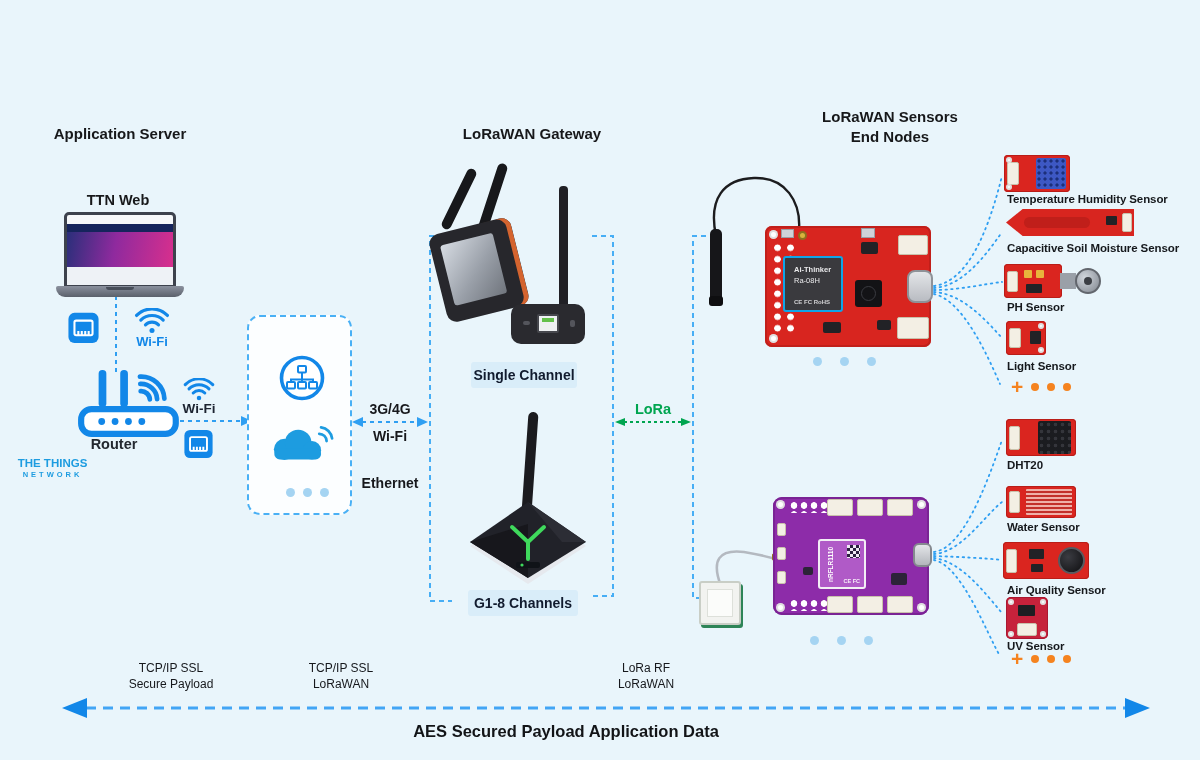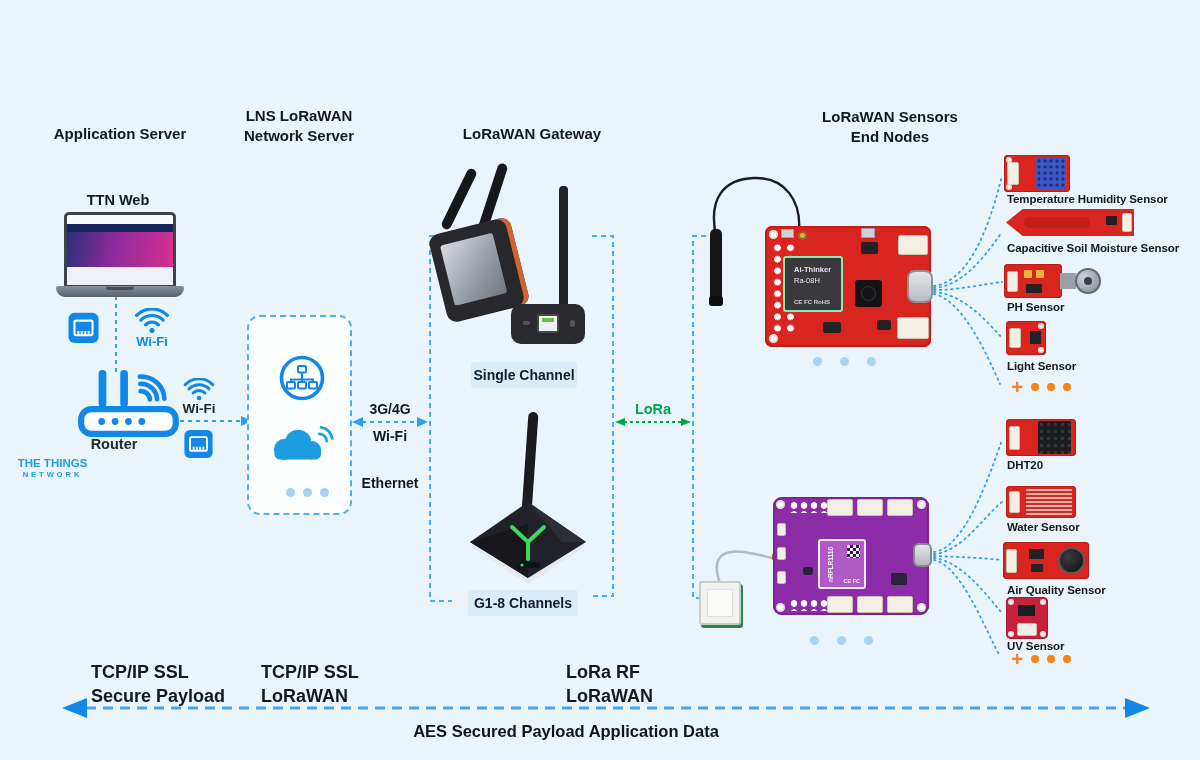--- a/index.html
+++ b/index.html
@@ -12,21 +12,21 @@
   .sensor-label{position:absolute;font-size:11.5px;font-weight:700;color:#15181c;white-space:nowrap;letter-spacing:-.1px;}
   .small-blue-label{position:absolute;font-size:13px;font-weight:700;color:#1287e8;text-align:center;}
   .dark-label{position:absolute;font-size:13.5px;font-weight:700;color:#1c2330;text-align:center;}
   .jst{position:absolute;background:#f3efe4;border:1px solid #c9c1ab;border-radius:2px;box-sizing:border-box;}
   .hole{position:absolute;width:9px;height:9px;border-radius:50%;background:#fff;box-shadow:0 0 0 2px rgba(0,0,0,.12) inset;}
   .dots3{position:absolute;display:flex;gap:18px;}
   .dots3 i{width:9px;height:9px;border-radius:50%;background:#a5d4f2;}
   .more{position:absolute;display:flex;align-items:center;gap:8px;color:#f5831f;}
   .more .plus{font-size:21px;font-weight:700;line-height:14px;}
   .more i{width:8px;height:8px;border-radius:50%;background:#f5831f;}
-  .footer-label{position:absolute;width:160px;text-align:left;font-size:18px;font-weight:700;color:#16181c;line-height:1.35;}
+  .footer-label{position:absolute;width:160px;text-align:center;font-size:12px;font-weight:400;color:#16181c;line-height:1.35;}
   .ttn-box{position:absolute;left:247px;top:315px;width:105px;height:200px;background:#fcfeff;border:2px dashed #49b0f5;border-radius:13px;box-sizing:border-box;}
   .ttn-logo-1{position:absolute;left:0;width:105px;top:457px;text-align:center;color:#1d9ce0;font-size:11.5px;font-weight:700;}
   .ttn-logo-2{position:absolute;left:0;width:105px;top:470px;text-align:center;color:#1d9ce0;font-size:7.5px;font-weight:700;letter-spacing:3px;}
   .board-red{position:absolute;left:765px;top:226px;width:166px;height:121px;background:#d8251f;border-radius:7px;box-shadow:inset 0 0 0 2px #c11f1a;}
   .board-purple{position:absolute;left:773px;top:497px;width:156px;height:118px;background:#8d2ca9;border-radius:9px;box-shadow:inset 0 0 0 2px #7a2394;}
   .mini-red{position:absolute;background:#da251f;border-radius:4px;box-shadow:inset 0 0 0 1px #b91d18;}
   .pin-grid{position:absolute;background-image:radial-gradient(circle,#ffffff 3px,rgba(255,255,255,0) 3.6px);background-size:13px 11.5px;}
 </style>
 </head>
 <body>
@@ -74,24 +74,20 @@
       <path d="M934 558 C962 562 984 592 1002 613"></path>
       <path d="M934 560 C962 566 986 632 1000 656"></path>
     </g>
 
     <path d="M716 236 C708 198 724 179 754 178 C786 177 801 202 799 230" stroke="#1c1c1e" stroke-width="2.4" fill="none"></path>
 
     <path d="M721 586 C711 560 719 549 744 552 C762 555 770 557 778 560" stroke="#b4b9c0" stroke-width="2.6" fill="none"></path>
   </svg>
 
   <div class="hdr" style="left:20px;top:124px;width:200px;">Application Server</div>
-  <div class="hdr" style="left:219px;top:106px;width:160px;">
-    <div>LNS LoRaWAN</div>
-    <div>Network Server</div>
-  </div>
   <div class="hdr" style="left:432px;top:124px;width:200px;text-align:center;">LoRaWAN Gateway</div>
   <div class="hdr" style="left:790px;top:107px;width:200px;">
     <div>LoRaWAN Sensors</div>
     <div>End Nodes</div>
   </div>
 
   <div class="hdr" style="left:68px;top:191px;width:100px;font-size:14.5px;">TTN Web</div>
 
   <div class="abs" style="left:56px;top:212px;width:128px;height:92px;">
     <div style="position:absolute;left:8px;top:0;width:112px;height:76px;background:#454a55;border:3px solid #3d424d;border-radius:5px 5px 0 0;box-sizing:border-box;overflow:hidden;">
@@ -230,21 +226,21 @@
   <div class="abs" style="left:710px;top:229px;width:12px;height:74px;background:#161619;border-radius:5px;"></div>
   <div class="abs" style="left:709px;top:296px;width:14px;height:10px;background:#0e0e10;border-radius:3px;"></div>
 
   <div class="board-red">
     <div class="hole" style="left:4px;top:4px;"></div>
     <div class="hole" style="left:4px;bottom:4px;"></div>
     <div class="pin-grid" style="left:6px;top:16px;width:27px;height:92px;"></div>
     <div style="position:absolute;left:16px;top:3px;width:13px;height:9px;background:#cfd3d8;border:1px solid #9a9ea5;box-sizing:border-box;"></div>
     <div style="position:absolute;left:96px;top:2px;width:14px;height:10px;background:#cfd3d8;border:1px solid #9a9ea5;box-sizing:border-box;"></div>
     <div style="position:absolute;left:33px;top:5px;width:9px;height:9px;background:#d9b23c;border-radius:50%;border:2px solid #8d6f1e;box-sizing:border-box;"></div>
-    <div style="position:absolute;left:18px;top:30px;width:60px;height:56px;background:#3a3a3e;border:2px solid #86efac;border-radius:3px;box-sizing:border-box;color:#e9e9eb;">
+    <div style="position:absolute;left:18px;top:30px;width:60px;height:56px;background:#3a3a3e;border:2px solid #0ea5e9;border-radius:3px;box-sizing:border-box;color:#e9e9eb;">
       <div style="font-size:7.5px;font-weight:700;padding:7px 0 0 9px;">Ai-Thinker</div>
       <div style="font-size:7.5px;padding:2px 0 0 9px;">Ra-08H</div>
       <div style="position:absolute;left:9px;bottom:5px;font-size:6px;font-weight:700;opacity:.85;">CE FC RoHS</div>
     </div>
     <div style="position:absolute;left:90px;top:54px;width:27px;height:27px;background:#131316;border-radius:3px;">
       <div style="margin:6px;width:15px;height:15px;border:1.5px solid #3a3b41;border-radius:50%;box-sizing:border-box;"></div>
     </div>
     <div style="position:absolute;left:96px;top:16px;width:17px;height:12px;background:#222226;border-radius:2px;"></div>
     <div style="position:absolute;left:58px;top:96px;width:18px;height:11px;background:#222226;border-radius:2px;"></div>
     <div style="position:absolute;left:112px;top:94px;width:14px;height:10px;background:#222226;border-radius:2px;"></div>

